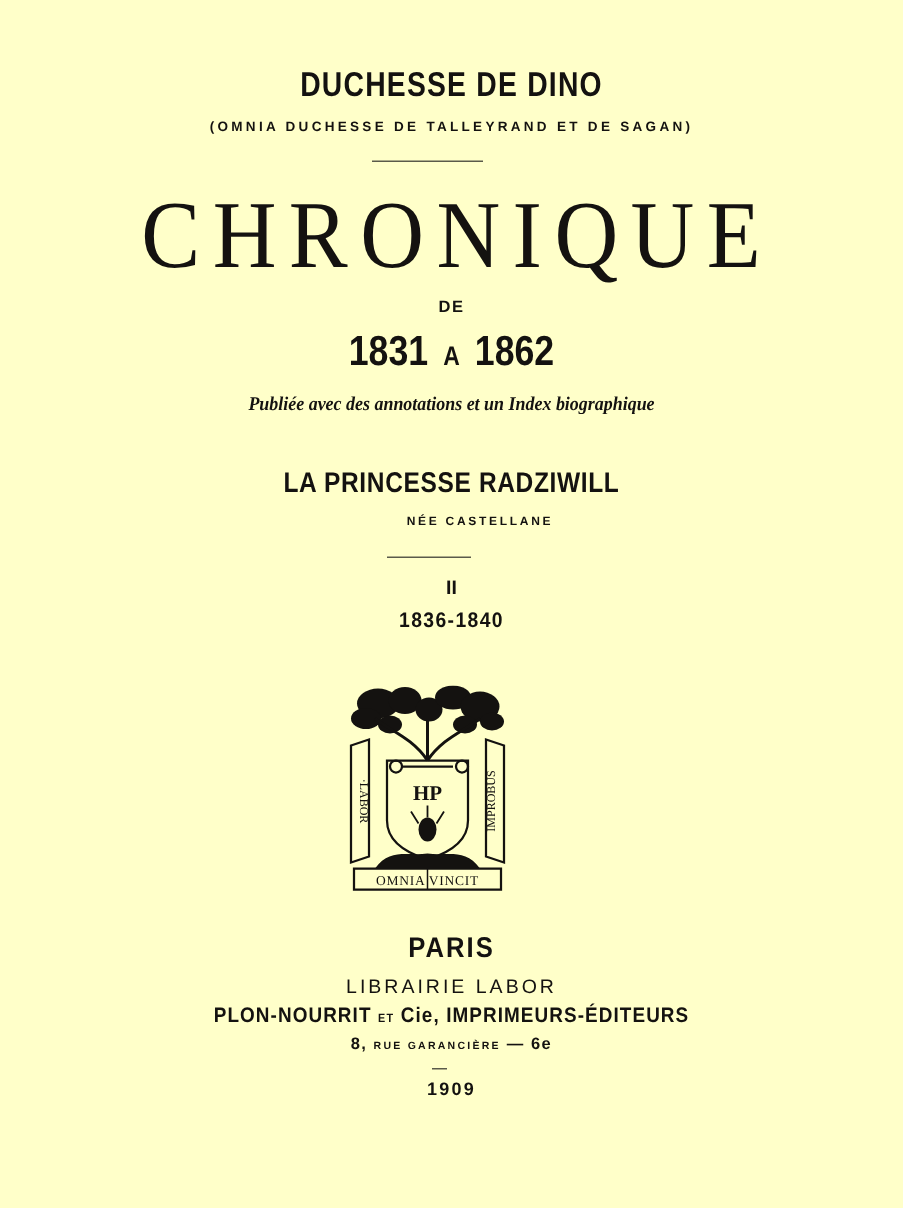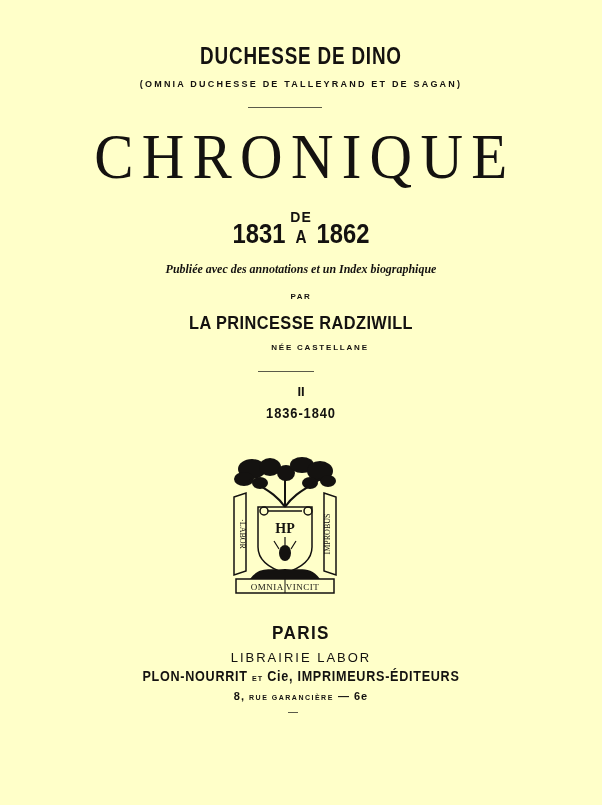--- a/index.html
+++ b/index.html
@@ -58,24 +58,23 @@
       font-size: 64px;
       letter-spacing: 9px;
       line-height: 66px;
       transform: scaleX(0.92);
       padding-left: 4px;
     }
     .de {
       top: 199px;
       font-family: "Liberation Sans", "DejaVu Sans", sans-serif;
       font-weight: bold;
-      font-size: 14px;
+      font-size: 11px;
       letter-spacing: 1px;
       line-height: 12px;
-      margin-top: 12px;
     }
     .years {
       top: 218px;
       font-family: "Liberation Sans", "DejaVu Sans", sans-serif;
       font-weight: bold;
       font-size: 28px;
       line-height: 32px;
       transform: scaleX(0.85);
       word-spacing: 4px;
     }
@@ -202,21 +201,20 @@
 
   <div class="line title">CHRONIQUE</div>
   <div class="line de">DE</div>
   <div class="line years">
     <span>1831</span>
     <span class="small-a">A</span>
     <span>1862</span>
   </div>
 
   <div class="line subtitle">Publiée avec des annotations et un Index biographique</div>
-  <div class="line par">PAR</div>
   <div class="line editor">LA PRINCESSE RADZIWILL</div>
   <div class="line editor-sub">NÉE CASTELLANE</div>
 
   <div class="rule rule2"></div>
   <div class="line volume">II</div>
   <div class="line volume-years">1836-1840</div>
 
   <svg class="mark" viewBox="0 0 110 140">
     <g fill="#141210" stroke="#141210">
 
@@ -265,14 +263,15 @@
     <span class="sc">ET</span>
     <span>Cie,</span>
     <span>IMPRIMEURS-ÉDITEURS</span>
   </div>
   <div class="line address">
     <span>8,</span>
     <span class="sc">RUE GARANCIÈRE</span>
     <span>— 6e</span>
   </div>
   <div class="rule rule3"></div>
+  <div class="line year">1909</div>
 
 </div>
 
 </body></html>

